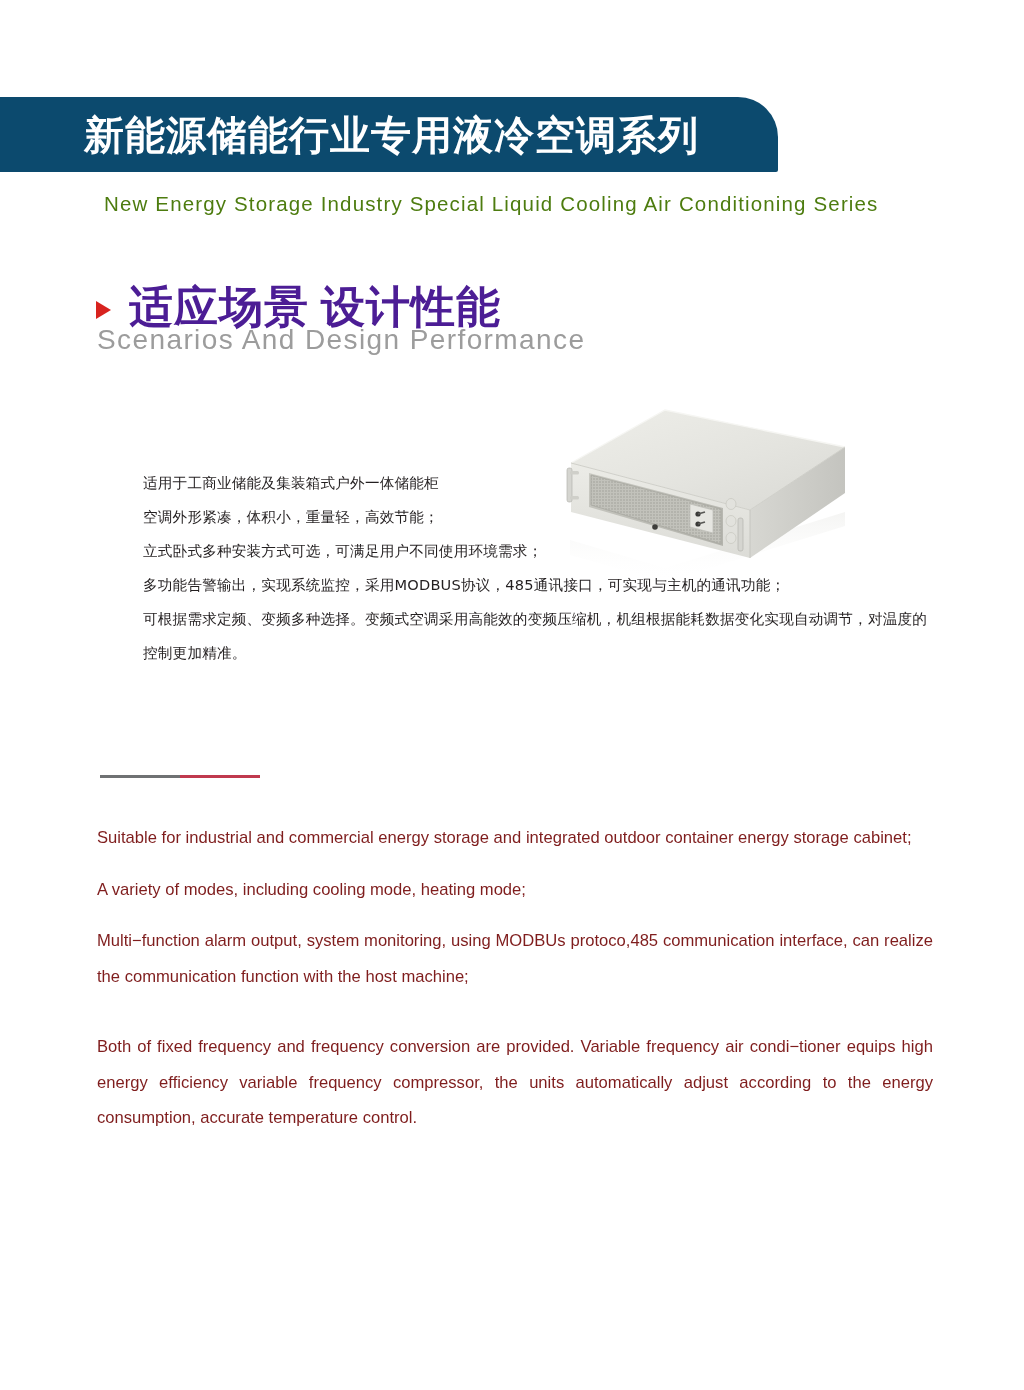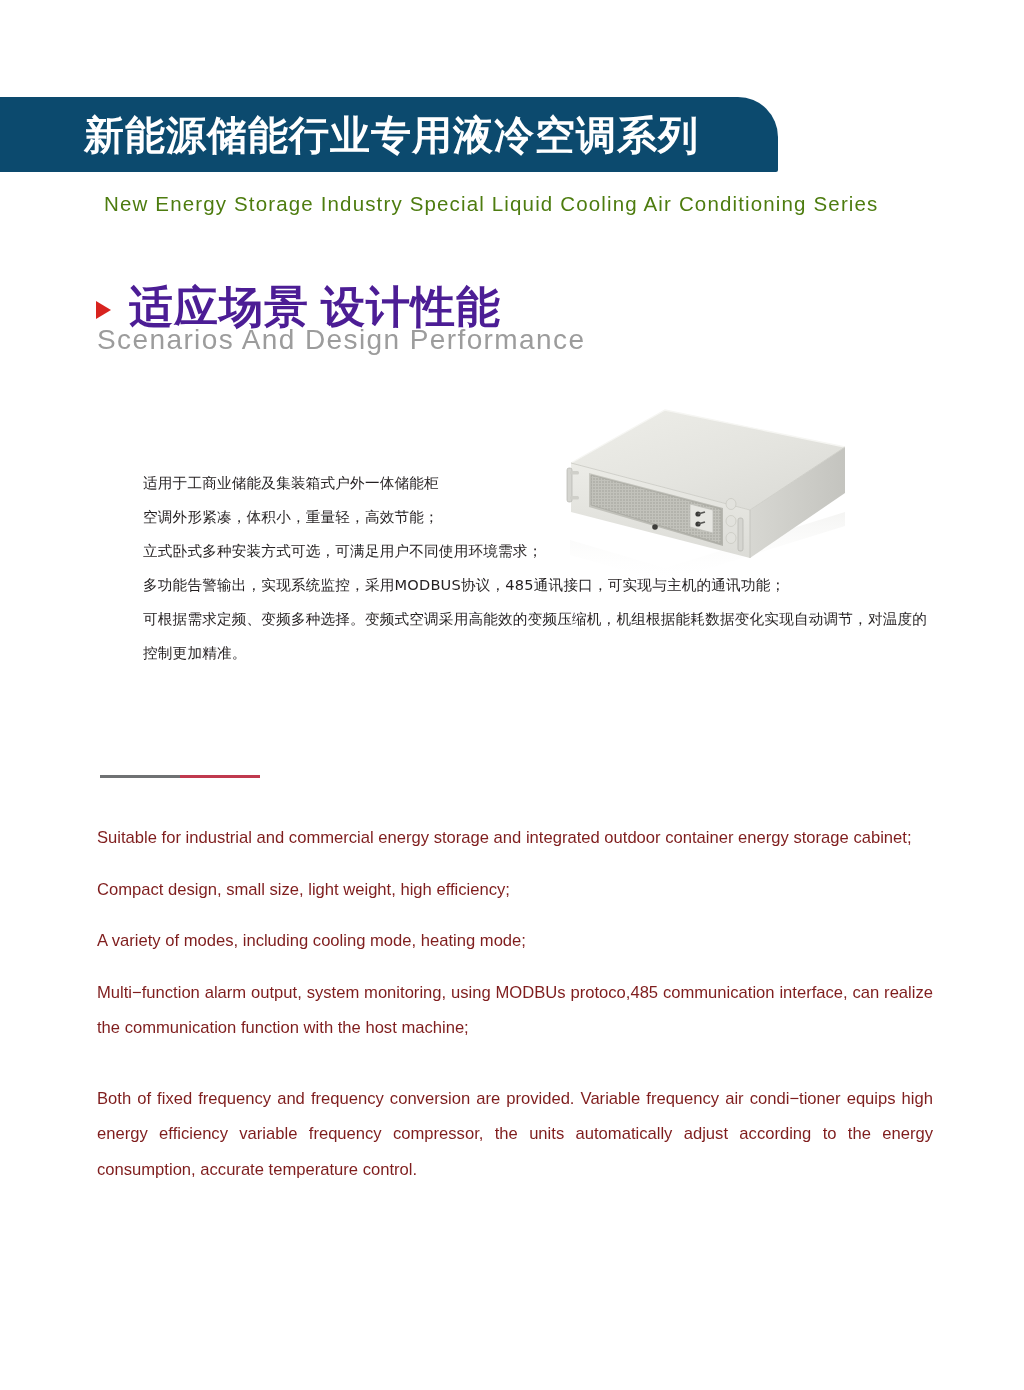--- a/index.html
+++ b/index.html
@@ -245,17 +245,16 @@
   <div class="cn-line wrap">可根据需求定频、变频多种选择。变频式空调采用高能效的变频压缩机，机组根据能耗数据变化实现自动调节，对温度的控制更加精准。</div>
 </div>
 
 <div class="divider">
   <span class="seg-gray"></span>
   <span class="seg-red"></span>
 </div>
 
 <div class="en-block">
   <p class="en-para">Suitable for industrial and commercial energy storage and integrated outdoor container energy storage cabinet;</p>
-  <p class="en-para nojustify">Compact design, small size, light weight, high efficiency;</p>
   <p class="en-para nojustify">A variety of modes, including cooling mode, heating mode;</p>
   <p class="en-para">Multi−function alarm output, system monitoring, using MODBUs protoco,485 communication interface, can realize the communication function with the host machine;</p>
   <p class="en-para">Both of fixed frequency and frequency conversion are provided. Variable frequency air condi−tioner equips high energy efficiency variable frequency compressor, the units automatically adjust according to the energy consumption, accurate temperature control.</p>
 </div>
 
 </body></html>

